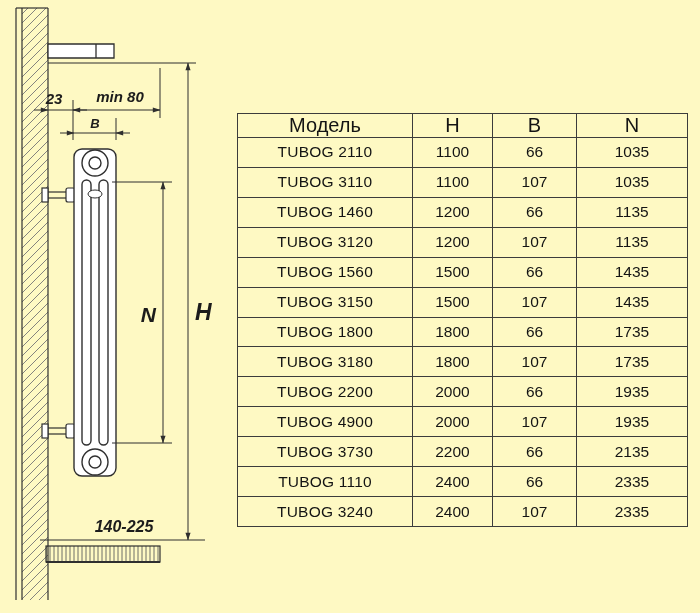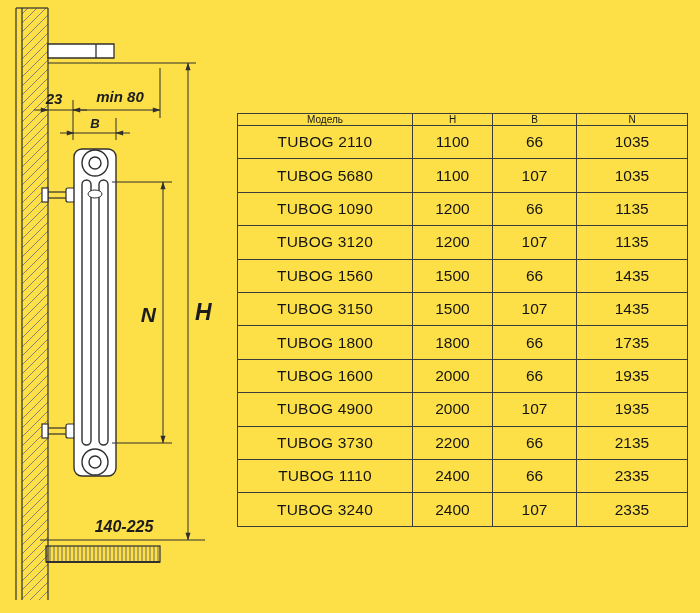--- a/index.html
+++ b/index.html
@@ -2,21 +2,21 @@
 <html><head>
 <meta charset="utf-8">
 <style>
   * { box-sizing: border-box; }
   html, body { margin: 0; padding: 0; }
   body {
     width: 700px; height: 613px;
     background: #ffffff;
     font-family: "Liberation Sans", sans-serif;
   }
-  .page { position: relative; width: 700px; height: 613px; background: #fde047; overflow: hidden; }
+  .page { position: relative; width: 700px; height: 613px; background: #fef9c3; overflow: hidden; }
   .drawing { position: absolute; left: 0; top: 0; }
 
   .dim-text {
     font-family: "Liberation Sans", sans-serif;
     font-style: italic;
     font-weight: 600;
     font-size: 15px;
     fill: #1c1c1c;
   }
   .dim-text-sm { font-size: 13px; }
@@ -33,21 +33,21 @@
     border: 1.5px solid #3c3c3c;
   }
   table.spec th, table.spec td {
     border: 1px solid #3c3c3c;
     text-align: center;
     vertical-align: middle;
     padding: 0 4px;
     white-space: nowrap;
     overflow: hidden;
   }
-  table.spec th { font-weight: 400; font-size: 10px; }
+  table.spec th { font-weight: 400; font-size: 20px; }
   table.spec td.model { font-weight: 400; letter-spacing: 0.2px; }
 </style>
 </head>
 <body>
 
 <div class="page">
 
   <svg class="drawing" width="235" height="613" viewBox="0 0 235 613" xmlns="http://www.w3.org/2000/svg">
     <defs>
       <pattern id="hatch" width="9" height="9" patternUnits="userSpaceOnUse">
@@ -157,27 +157,27 @@
         </tr>
       </thead>
       <tbody>
           <tr>
             <td class="model">TUBOG 2110</td>
             <td>1100</td>
             <td>66</td>
             <td>1035</td>
           </tr>
           <tr>
-            <td class="model">TUBOG 5680</td>
+            <td class="model">TUBOG 3110</td>
             <td>1100</td>
             <td>107</td>
             <td>1035</td>
           </tr>
           <tr>
-            <td class="model">TUBOG 1090</td>
+            <td class="model">TUBOG 1460</td>
             <td>1200</td>
             <td>66</td>
             <td>1135</td>
           </tr>
           <tr>
             <td class="model">TUBOG 3120</td>
             <td>1200</td>
             <td>107</td>
             <td>1135</td>
           </tr>
@@ -193,21 +193,27 @@
             <td>107</td>
             <td>1435</td>
           </tr>
           <tr>
             <td class="model">TUBOG 1800</td>
             <td>1800</td>
             <td>66</td>
             <td>1735</td>
           </tr>
           <tr>
-            <td class="model">TUBOG 1600</td>
+            <td class="model">TUBOG 3180</td>
+            <td>1800</td>
+            <td>107</td>
+            <td>1735</td>
+          </tr>
+          <tr>
+            <td class="model">TUBOG 2200</td>
             <td>2000</td>
             <td>66</td>
             <td>1935</td>
           </tr>
           <tr>
             <td class="model">TUBOG 4900</td>
             <td>2000</td>
             <td>107</td>
             <td>1935</td>
           </tr>

